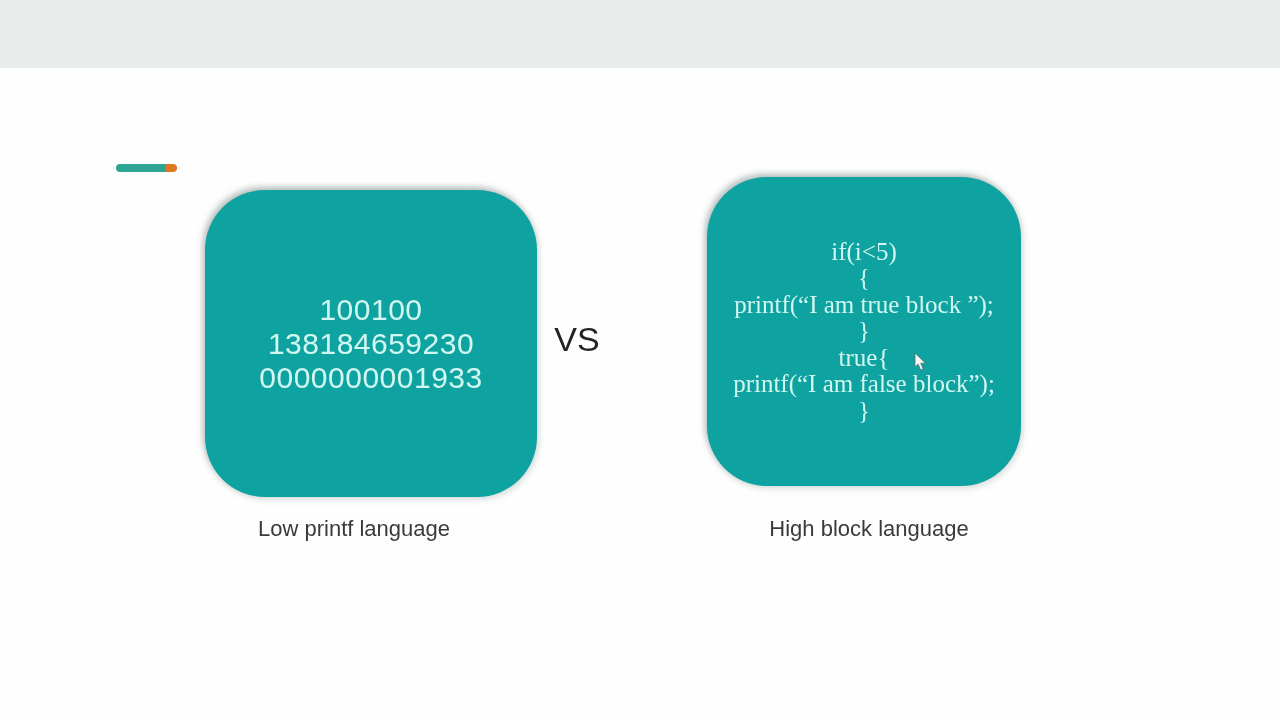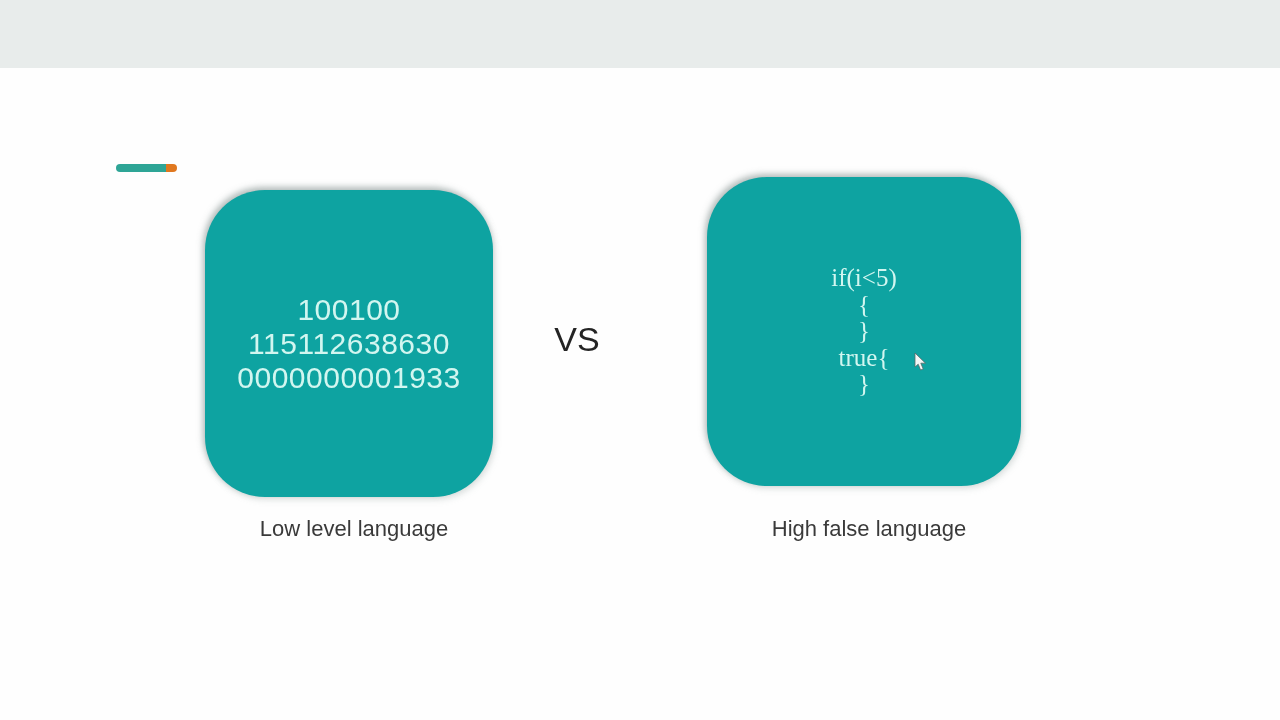--- a/index.html
+++ b/index.html
@@ -45,21 +45,21 @@
                  2px  3px 6px rgba(150,165,163,0.28);
     display: flex;
     flex-direction: column;
     align-items: center;
     justify-content: center;
     color: var(--panel-text, #d2f6f0);
     text-align: center;
   }
   .panel.left {
     left: 205px; top: 190px;
-    width: 288px; height: 307px;
+    width: 332px; height: 307px;
     font-size: 30px;
     line-height: 34px;
     letter-spacing: 0.5px;
   }
   .panel.right {
     left: 707px; top: 177px;
     width: 314px; height: 309px;
     font-size: 25px;
     line-height: 26.5px;
     font-family: Liberation Serif, serif;
@@ -95,34 +95,36 @@
 
   <div class="topbar"></div>
 
   <div class="accent-dash">
     <span class="teal"></span>
     <span class="orange"></span>
   </div>
 
   <div class="panel left">
     <div>100100</div>
-    <div>115112638630</div>
+    <div>138184659230</div>
     <div>0000000001933</div>
   </div>
 
   <div class="vs">VS</div>
 
   <div class="panel right">
     <div>if(i&lt;5)</div>
     <div>{</div>
+    <div>printf(“I am true block ”);</div>
     <div>}</div>
     <div>true{</div>
+    <div>printf(“I am false block”);</div>
     <div>}</div>
   </div>
 
-  <div class="caption left">Low level language</div>
-  <div class="caption right">High false language</div>
+  <div class="caption left">Low printf language</div>
+  <div class="caption right">High block language</div>
 
   <svg class="cursor" viewBox="0 0 13 19">
     <polygon points="1,0 1,14 4.2,11.2 6.6,17 9.2,15.9 6.8,10.2 11.5,10.2" fill="#f4f7f6" stroke="#5a6a68" stroke-width="0.8"></polygon>
   </svg>
 
 </div>
 
 </body></html>

